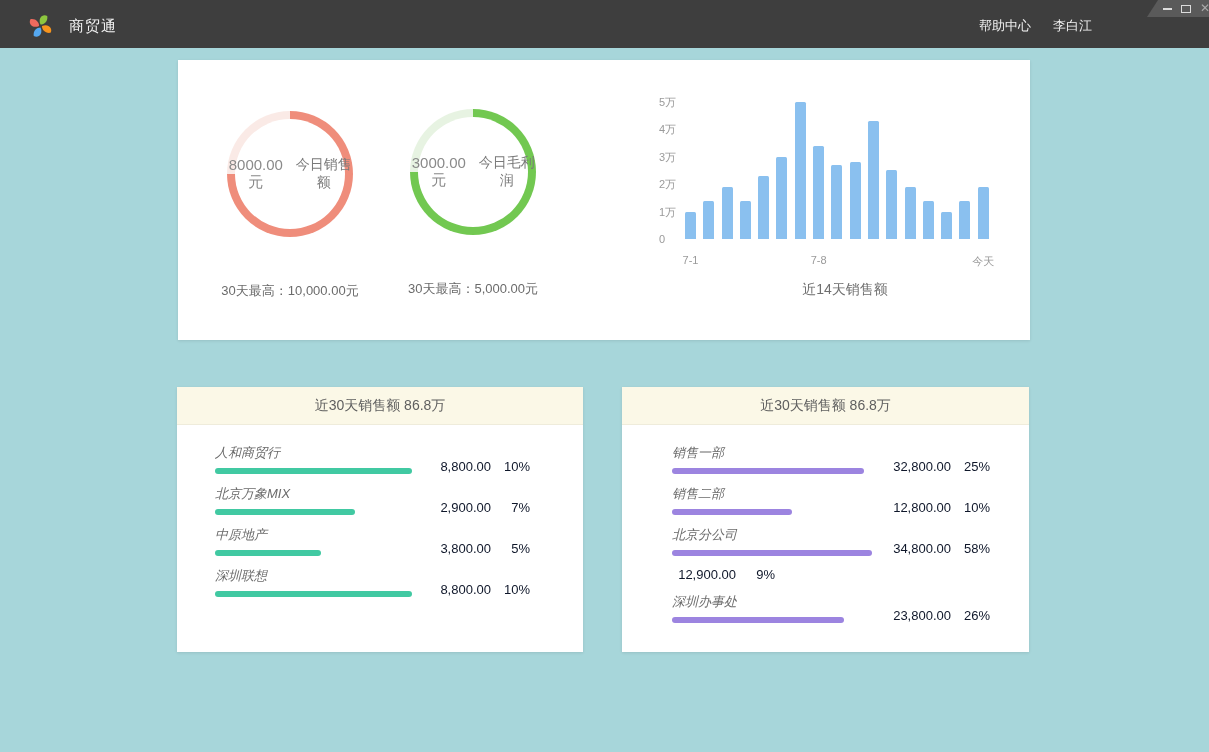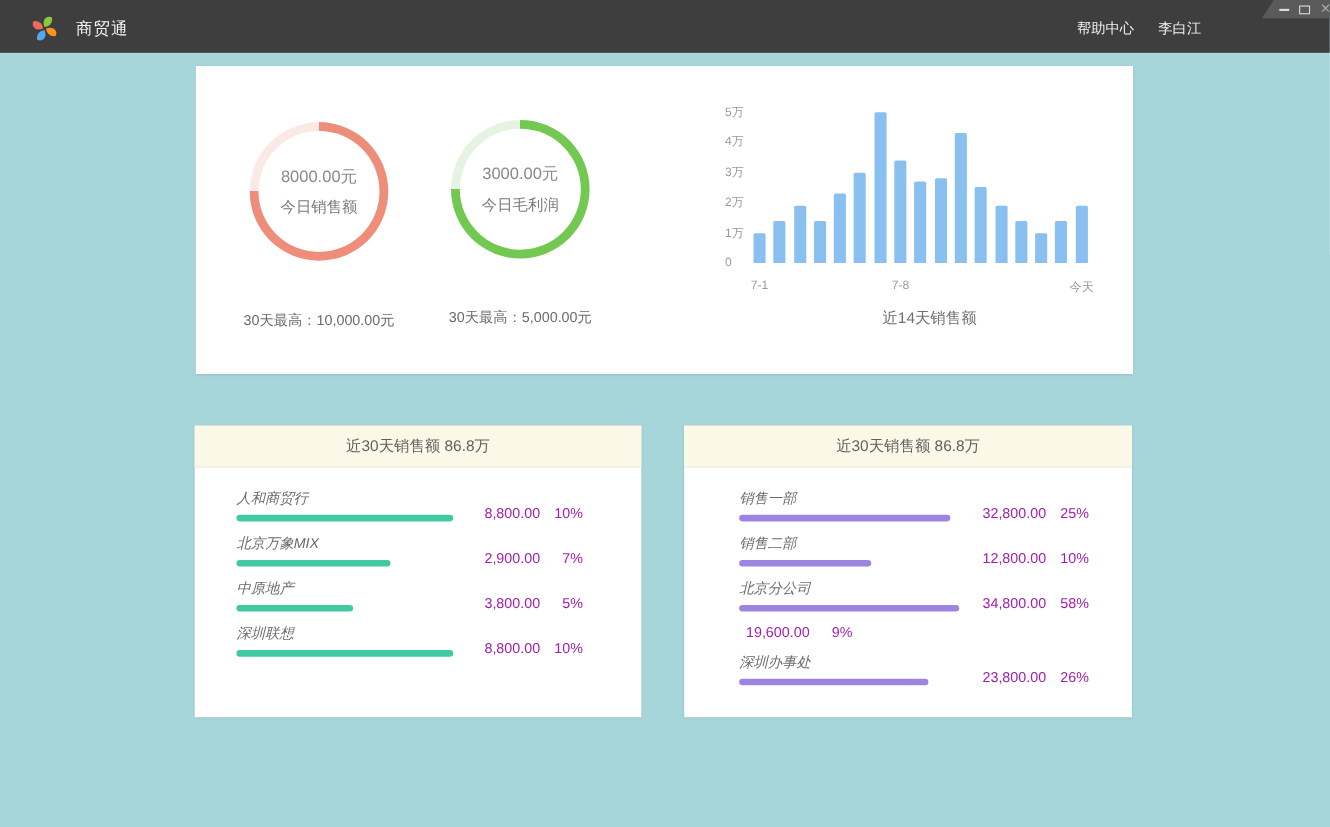--- a/index.html
+++ b/index.html
@@ -28,21 +28,21 @@
   #department-panel{left:622px;width:407px;}
   .panel-header{height:37px;background:#fbf8e7;border-bottom:1px solid #efecdb;
     display:flex;align-items:center;justify-content:center;font-size:14px;color:#5f5f5f;}
 
   
   .gauge{position:absolute;width:220px;text-align:center;}
   #gauge-sales{left:2px;top:51px;}
   #gauge-profit{left:185px;top:49px;}
   .donut{width:126px;height:126px;border-radius:50%;position:relative;margin:0 auto;}
   .donut::after{content:"";position:absolute;inset:8px;background:#fff;border-radius:50%;}
-  .donut-center{position:absolute;inset:0;z-index:1;display:flex;flex-direction:column;
+  .donut-center{position:absolute;inset:0;z-index:1;display:flex;flex-direction:row;
     align-items:center;justify-content:center;gap:10px;}
   .donut-value{font-size:15px;color:#8a8a8a;}
   .donut-label{font-size:14px;color:#7a7a7a;}
   .gauge-footer{margin-top:45px;font-size:13px;color:#6b6b6b;}
 
   
   .barchart{position:absolute;left:430px;top:25px;width:410px;height:230px;}
   .bc-plot{position:absolute;left:77px;top:0;height:154px;display:flex;align-items:flex-end;gap:7.3px;}
   .bc-bar{width:11px;border-radius:1.5px 1.5px 0 0;}
   .bc-ytick{position:absolute;left:51px;font-size:11px;color:#9a9a9a;line-height:14px;}
@@ -52,21 +52,21 @@
   
   .panel-body{padding-top:19px;}
   .rank-row{display:flex;align-items:flex-end;justify-content:space-between;margin-bottom:11px;}
   #customer-panel .rank-row{padding:0 53px 0 38px;}
   #department-panel .rank-row{padding:0 39px 0 50px;}
   .rank-left{display:flex;flex-direction:column;font-style:italic;}
   #customer-panel .rank-left{width:197px;}
   #department-panel .rank-left{width:200px;}
   .rank-label{font-size:13px;color:#6b6b6b;margin-bottom:6px;white-space:nowrap;}
   .rank-bar{height:6px;border-radius:3px;}
-  .rank-right{display:flex;align-items:center;gap:11px;font-size:13px;color:#a21caf;padding-bottom:0px;}
+  .rank-right{display:flex;align-items:center;gap:11px;font-size:13px;color:#0f172a;padding-bottom:0px;}
   .rank-value{min-width:64px;text-align:right;}
   .rank-pct{min-width:28px;text-align:right;}
 </style>
 </head>
 <body>
 
 <div class="app">
 
   <header class="titlebar">
     <div class="brand">
@@ -228,21 +228,21 @@
             <div class="rank-label">北京分公司</div>
             <div class="rank-bar" style="width: 100%; background: rgb(156, 132, 224);"></div>
           </div>
           <div class="rank-right">
             <span class="rank-value">34,800.00</span>
             <span class="rank-pct">58%</span>
           </div>
         </div>
         <div class="rank-row">
           <div class="rank-right">
-            <span class="rank-value">19,600.00</span>
+            <span class="rank-value">12,900.00</span>
             <span class="rank-pct">9%</span>
           </div>
         </div>
         <div class="rank-row">
           <div class="rank-left">
             <div class="rank-label">深圳办事处</div>
             <div class="rank-bar" style="width: 86%; background: rgb(156, 132, 224);"></div>
           </div>
           <div class="rank-right">
             <span class="rank-value">23,800.00</span>

